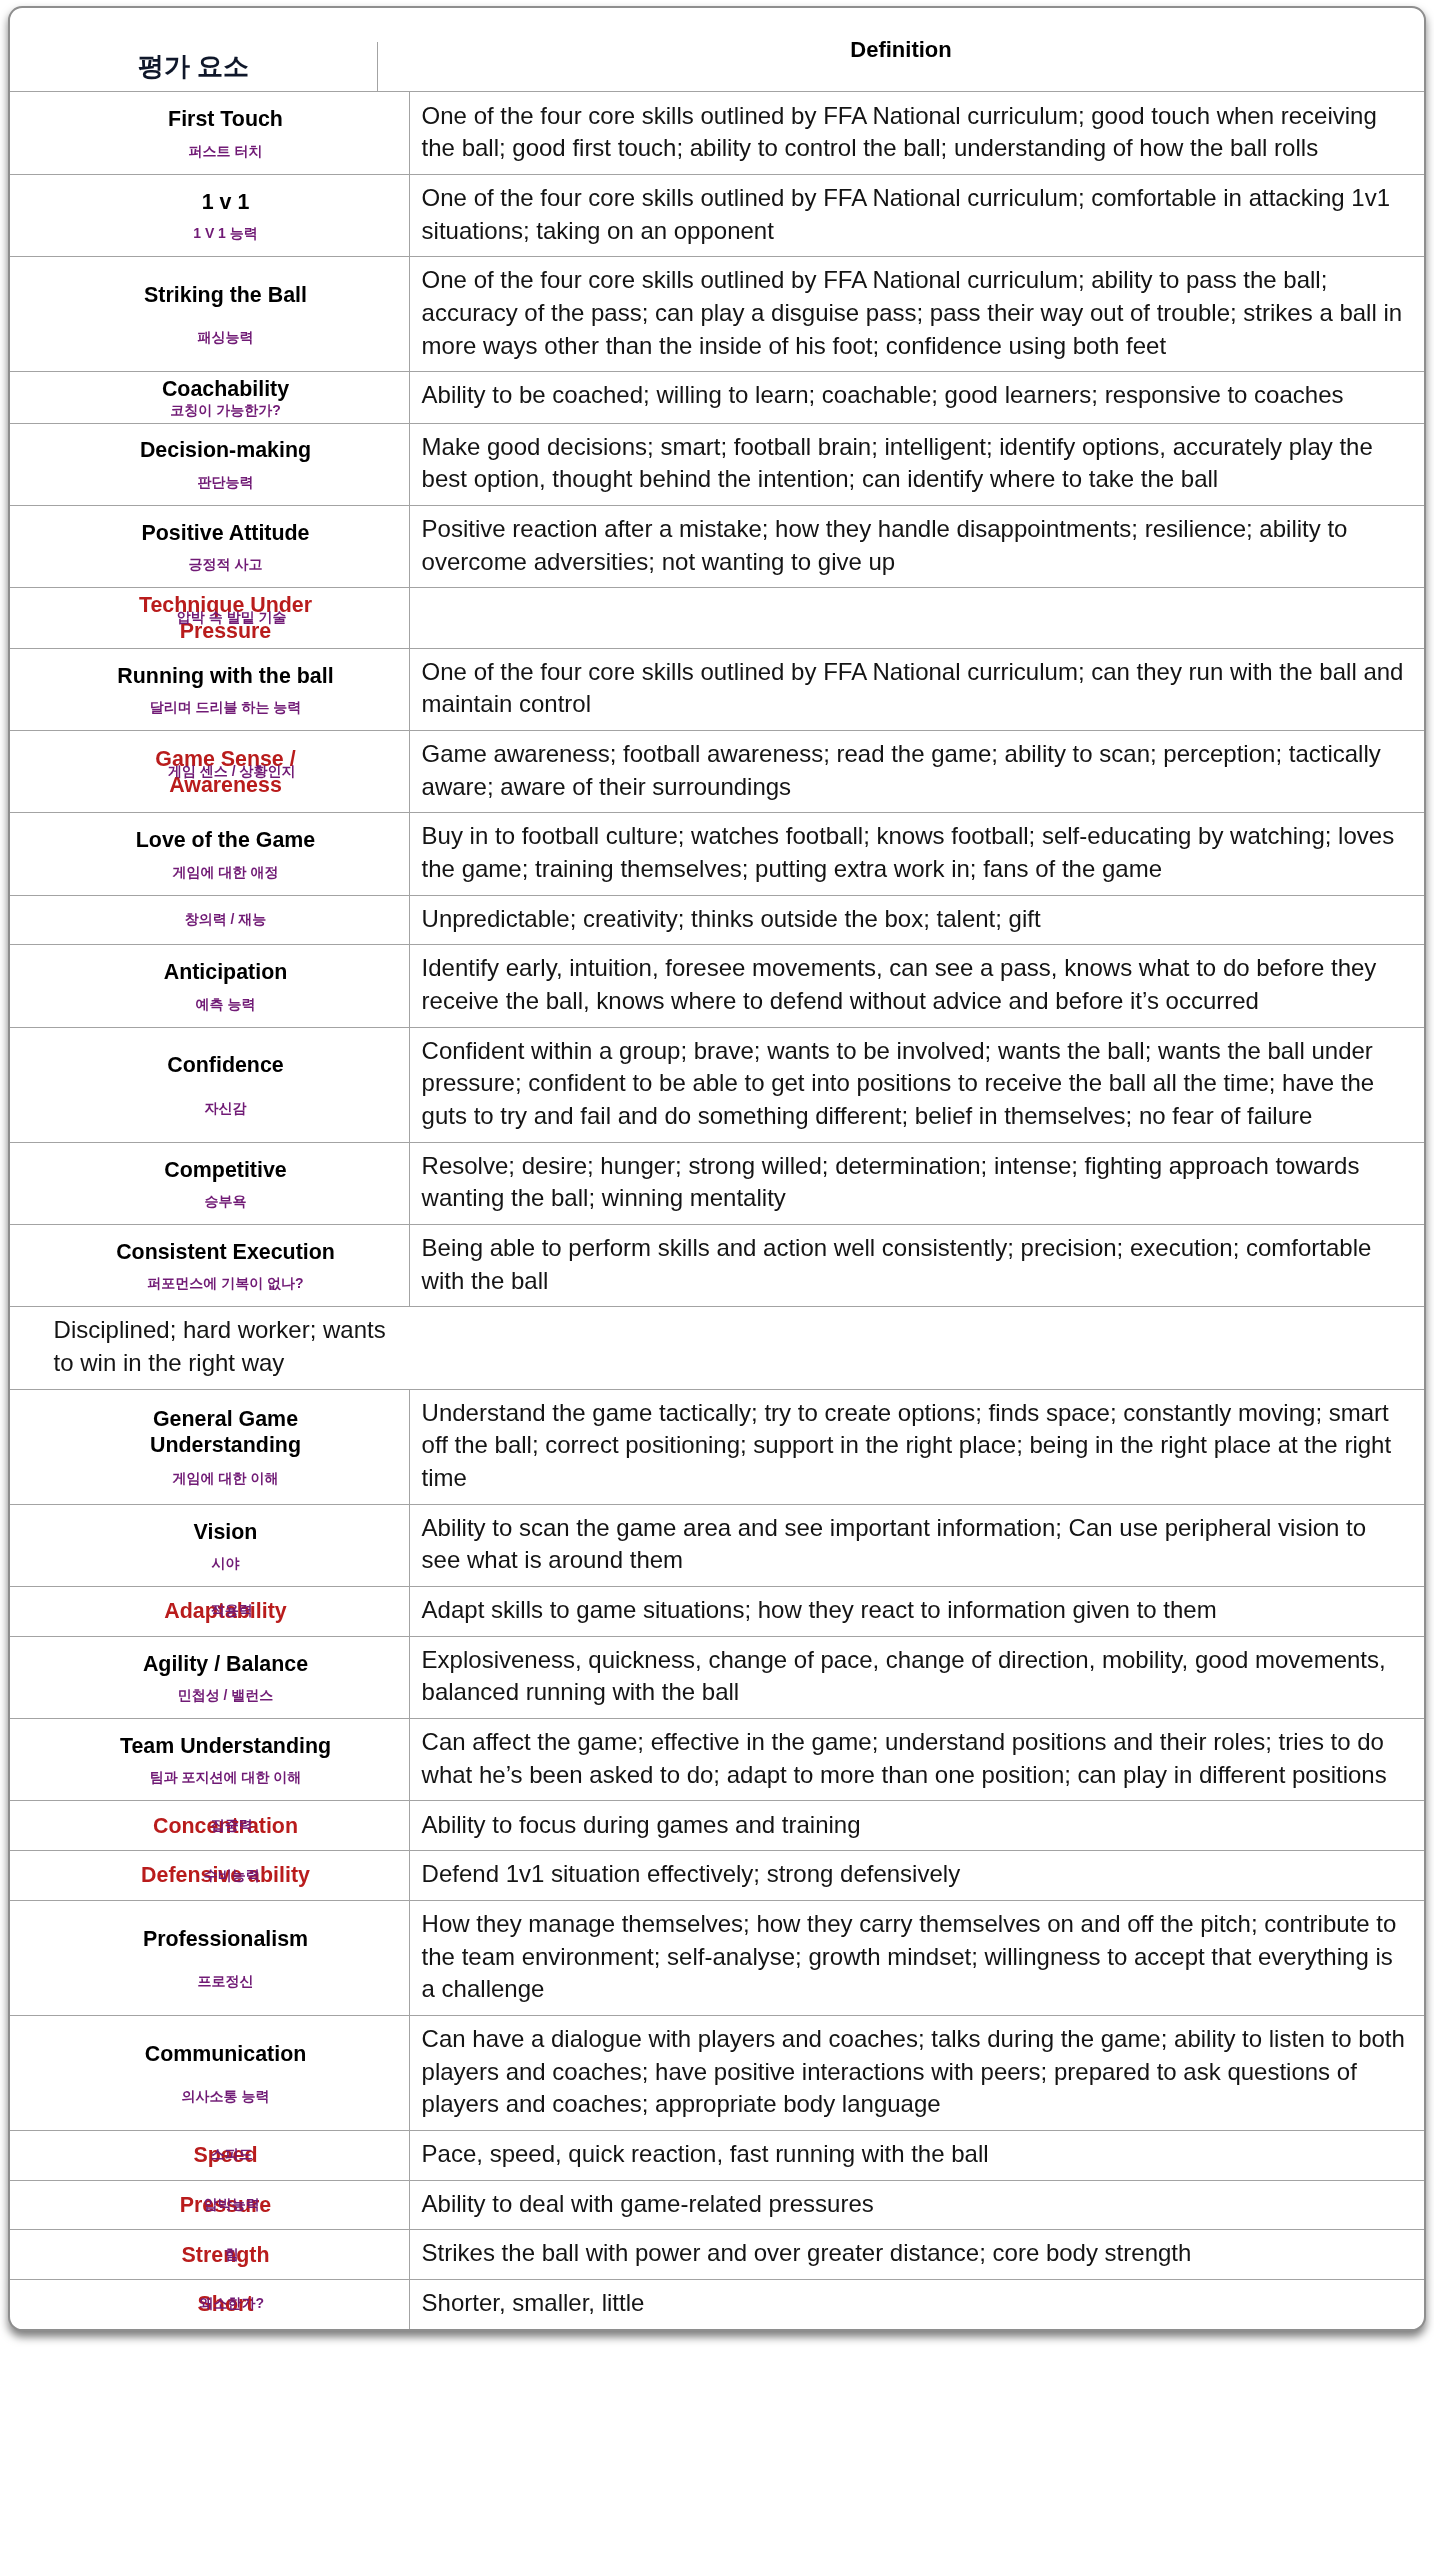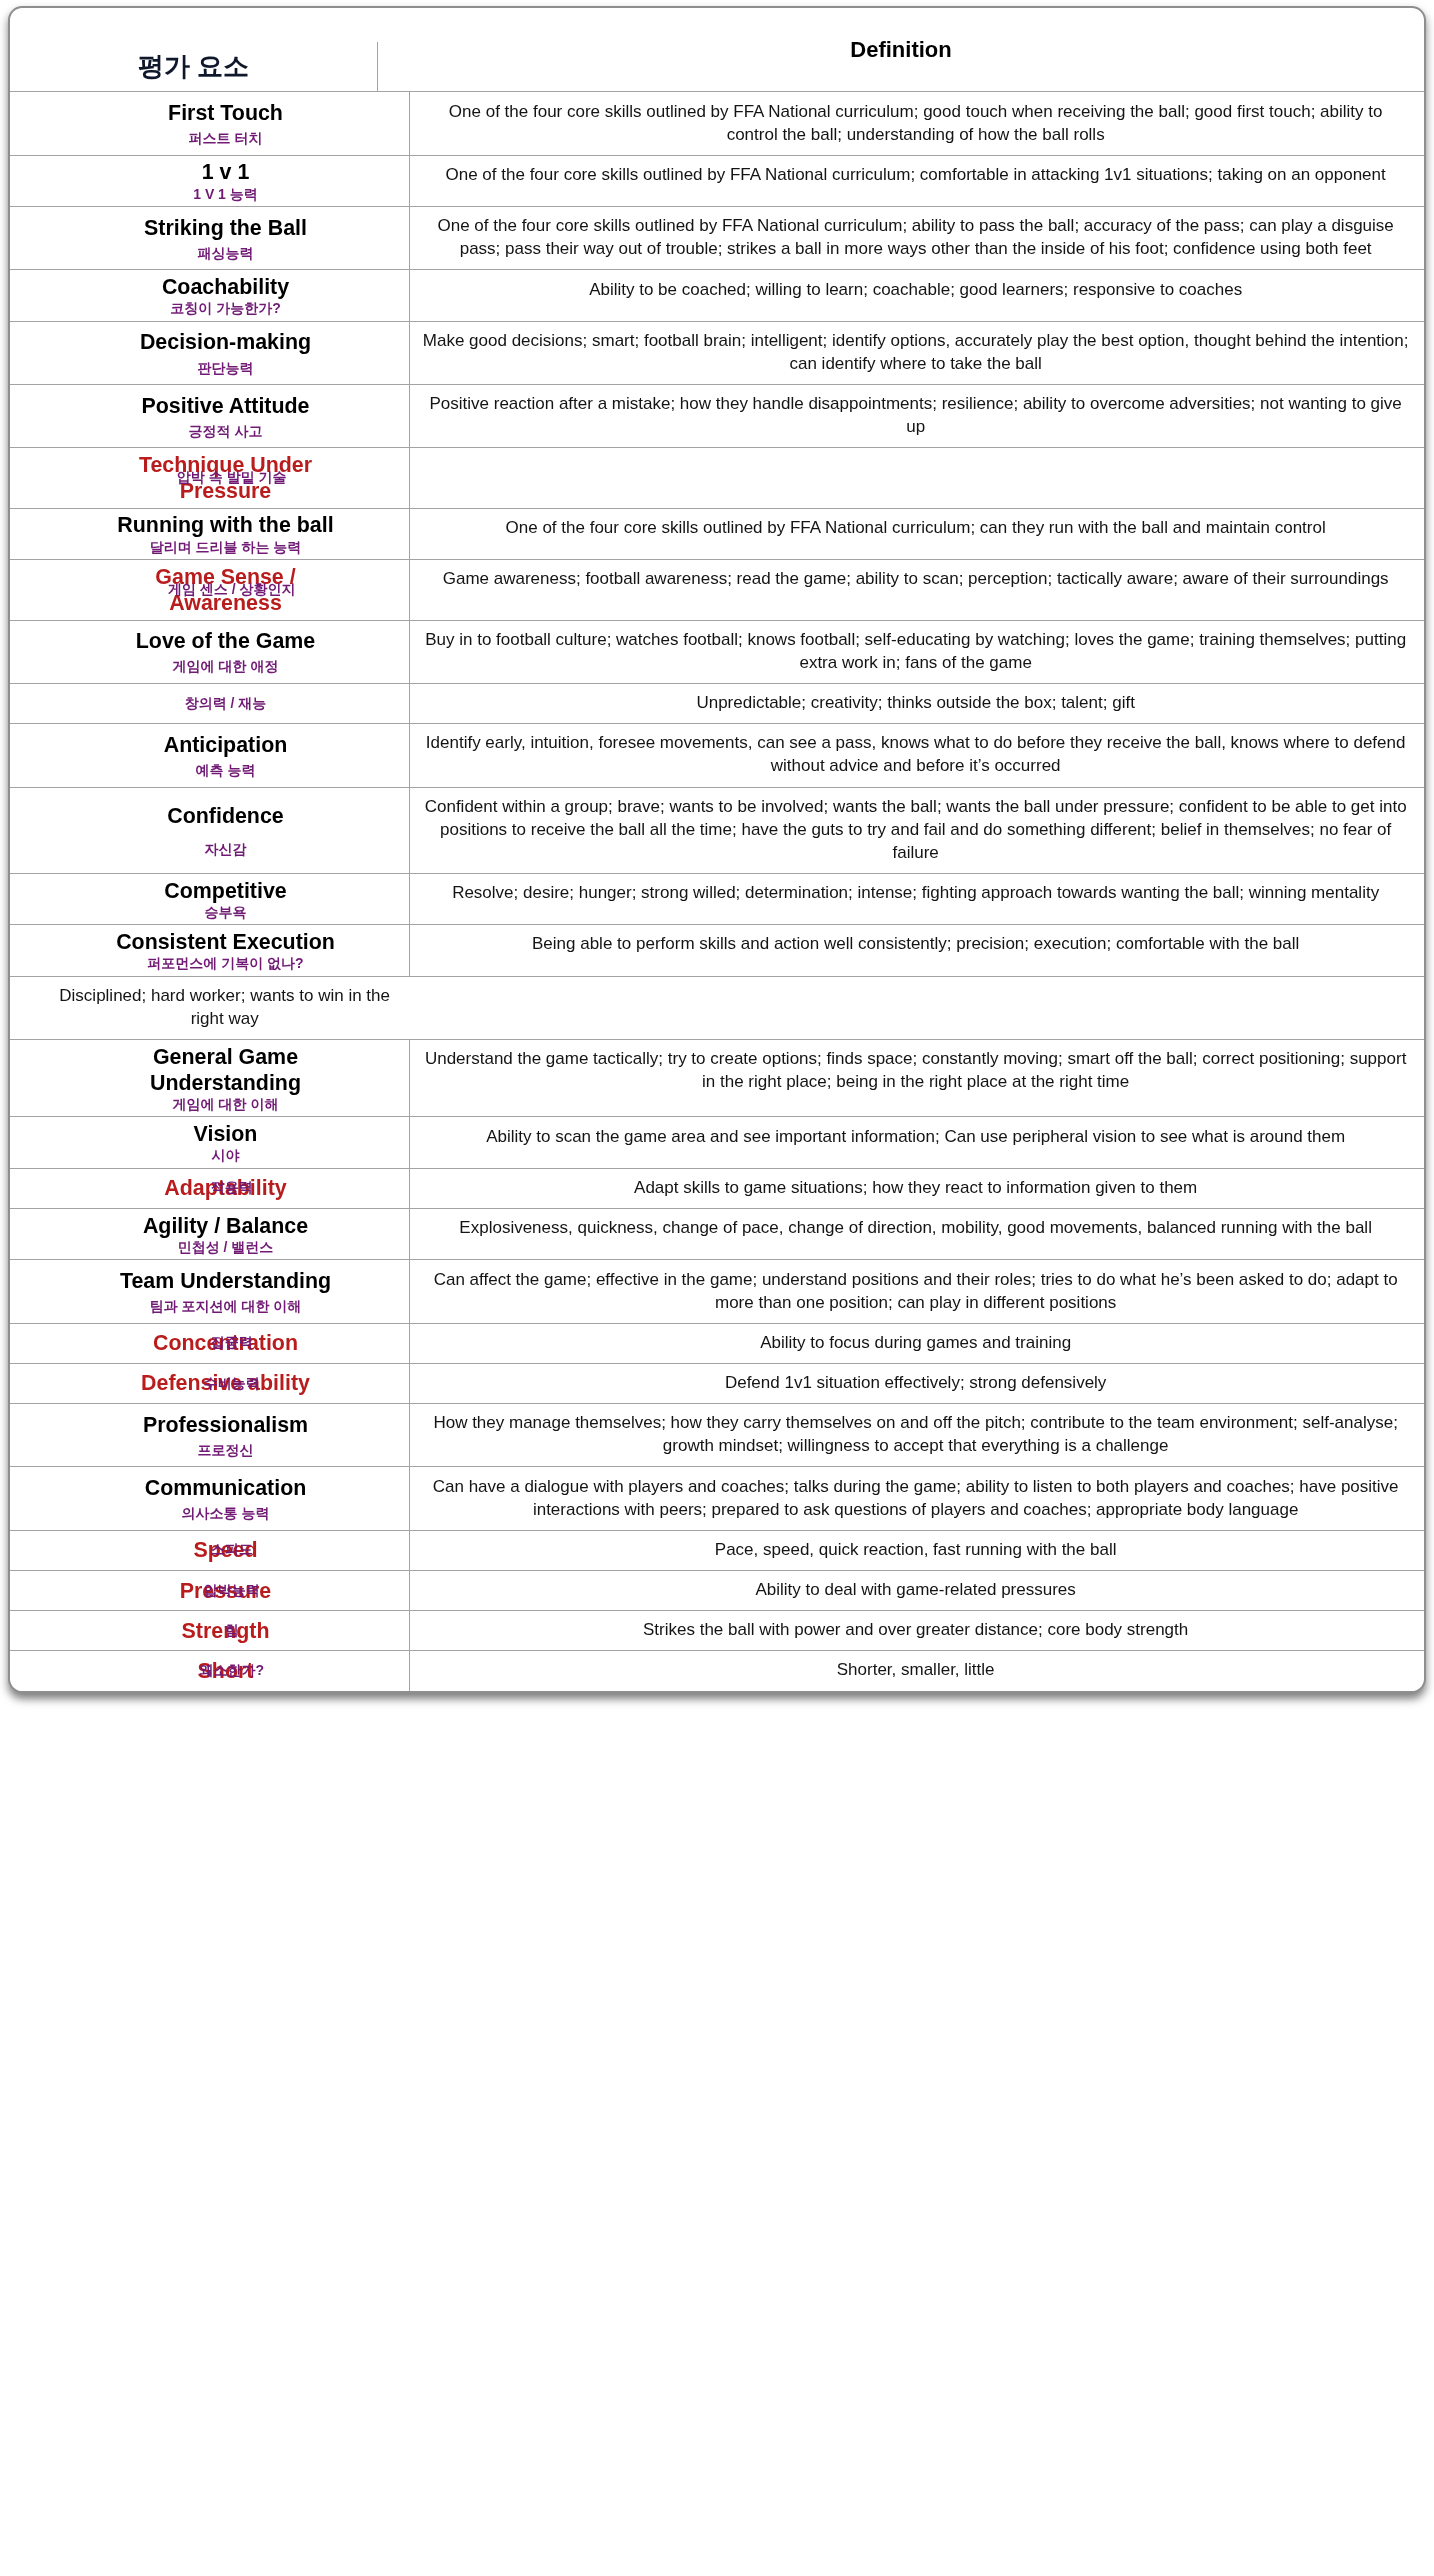--- a/index.html
+++ b/index.html
@@ -53,24 +53,24 @@
   .ko-overlay {
     position: absolute;
     left: 16px;
     right: 3.6px;
     top: 50%;
     transform: translateY(-50%);
   }
 
   .def-cell {
     padding: 7.1px 14.3px 9px 11.6px;
-    font-size: 17px;
+    font-size: 24px;
     line-height: 1.36;
     color: #141414;
-    text-align: center;
+    text-align: left;
   }
 
   .header-row .cell {
     display: flex;
     align-items: center;
     justify-content: center;
     font-weight: bold;
     padding: 7.1px 9px;
     min-height: 39px;
   }

